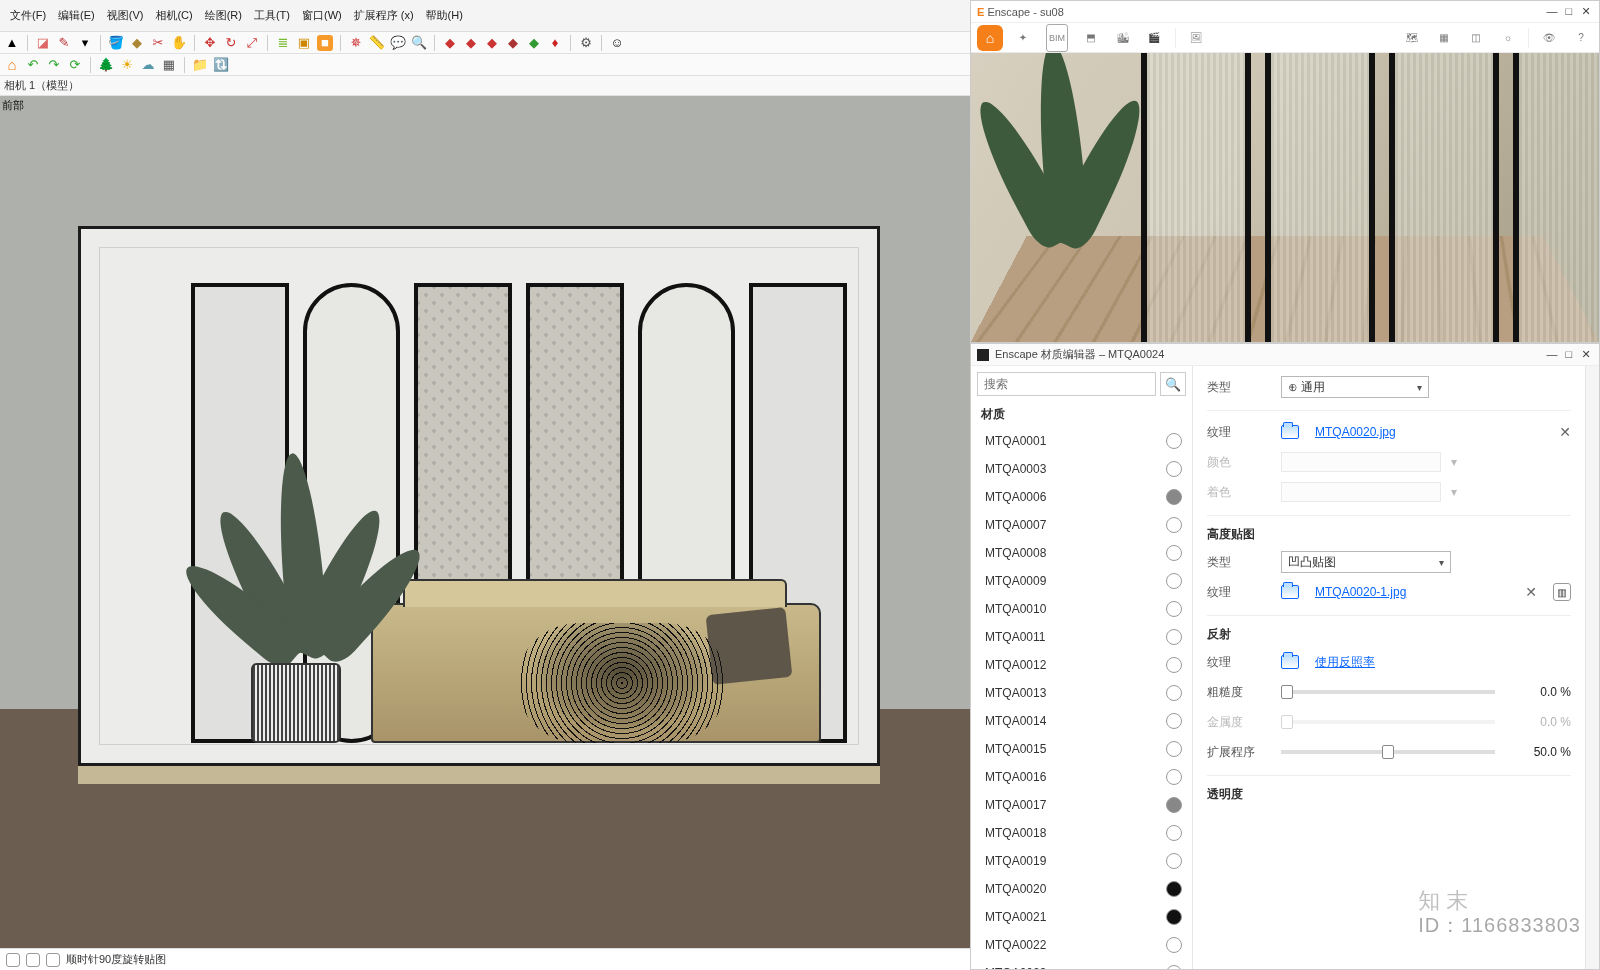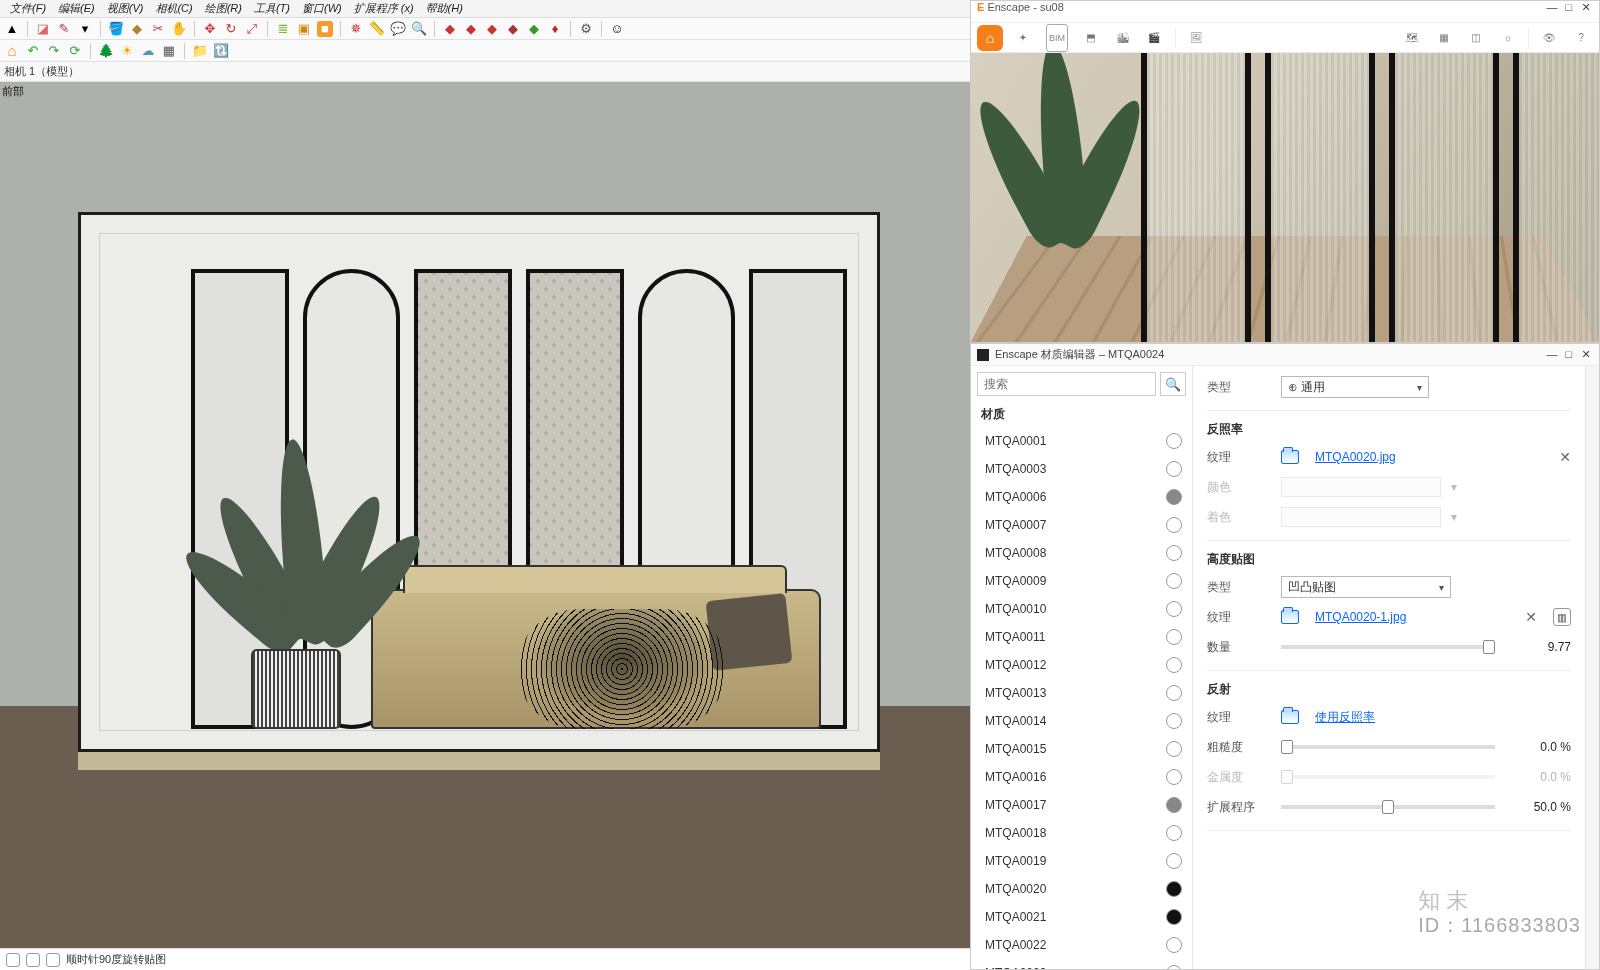--- a/index.html
+++ b/index.html
@@ -1,21 +1,21 @@
 <!DOCTYPE html>
 <html><head>
 <meta charset="utf-8">
 <style>
 * { box-sizing: border-box; margin: 0; padding: 0; font-family: "Microsoft YaHei", Arial, sans-serif; }
 body { width: 1600px; height: 970px; background: #f0f0f0; overflow: hidden; position: relative; }
 
 
 .su-window { position: absolute; left: 0; top: 0; width: 970px; height: 970px; background: #fff; display: flex; flex-direction: column; }
 
-.menu-bar { height: 18px; background: #f4f4f4; display: flex; align-items: center; font-size: 11px; color: #222; padding: 0 4px; border-bottom: 1px solid #ddd; font-style: italic; }
+.menu-bar { height: 32px; background: #f4f4f4; display: flex; align-items: center; font-size: 11px; color: #222; padding: 0 4px; border-bottom: 1px solid #ddd; }
 .menu-bar .menu-item { padding: 0 6px; cursor: default; }
 
 .toolbar { height: 22px; background: #fafafa; display: flex; align-items: center; gap: 5px; padding: 2px 4px; border-bottom: 1px solid #e0e0e0; }
 .toolbar .tb-icon { width: 16px; height: 16px; display: flex; align-items: center; justify-content: center; font-size: 13px; }
 
 .tb-sep { width: 1px; height: 16px; background: #ccc; margin: 0 2px; }
 
 .context-bar { height: 20px; background: #f8f8f8; border-bottom: 1px solid #e0e0e0; font-size: 11px; color: #333; display: flex; align-items: center; padding: 0 4px; }
 
 .viewport { flex: 1; position: relative; background: linear-gradient(#aeb0ab 0%, #aeb0ab 72%, #6b5d4f 72%, #6b5d4f 100%); overflow: hidden; }
@@ -54,21 +54,21 @@
 
 .wire-chair { position: absolute; right: 150px; bottom: 20px; width: 210px; height: 120px;
   background:
    radial-gradient(ellipse at 50% 40%, rgba(0,0,0,.55), rgba(0,0,0,.15) 50%, transparent 60%),
    repeating-radial-gradient(circle at 50% 50%, #111 0 1px, transparent 1px 5px);
   border-radius: 50%/85%;
 }
 
 
 .ens-window { position: absolute; right: 0; top: 0; width: 630px; height: 343px; background: #fff; border: 1px solid #ccc; display: flex; flex-direction: column; }
-.ens-title { height: 22px; background: #fff; display: flex; align-items: flex-start; justify-content: space-between; padding: 0 6px; font-size: 11px; color: #555; border-bottom: 1px solid #eee; }
+.ens-title { height: 22px; background: #fff; display: flex; align-items: center; justify-content: space-between; padding: 0 6px; font-size: 11px; color: #555; border-bottom: 1px solid #eee; }
 .title-ctrls span { display: inline-block; width: 14px; text-align: center; color: #444; }
 .ens-toolbar { height: 30px; background: #fff; border-bottom: 1px solid #eaeaea; display: flex; align-items: center; gap: 8px; padding: 0 6px; font-size: 10px; color: #666; }
 .ens-home { width: 26px; height: 26px; background: #f5801a; border-radius: 6px; display: flex; align-items: center; justify-content: center; color: #fff; font-size: 14px; }
 .ens-tool { width: 24px; height: 24px; display: flex; align-items: center; justify-content: center; color: #777; border-radius: 4px; }
 .ens-label-sm { font-size: 9px; color: #888; display: flex; flex-direction: column; align-items: center; width: 28px; }
 
 .ens-view { flex: 1; position: relative; overflow: hidden;
   background: linear-gradient(120deg, #d7cfbf 0%, #cdc5b2 40%, #a09880 100%); }
 .ens-floor { position: absolute; left: 0; right: 0; bottom: 0; height: 58%;
   background: repeating-linear-gradient(100deg, #b89f82 0 34px, #a8906f 34px 38px); transform-origin: bottom center; transform: perspective(500px) rotateX(40deg); }
@@ -380,21 +380,20 @@
     <div class="mat-right">
       <div class="prop-row">
         <span class="prop-label">类型</span>
         <div class="prop-select" style="width:148px">
           <span>⊕ <span>通用</span></span>
             <span class="caret">▾</span>
         </div>
       </div>
 
       <div class="section-sep"></div>
-      <div class="mat-heading" style="padding-left:0">反照率</div>
 
       <div class="prop-row">
         <span class="prop-label">纹理</span>
         <span class="folder"></span>
         <span class="link">MTQA0020.jpg</span>
         <span class="clear-x">✕</span>
       </div>
       <div class="prop-row">
         <span class="prop-label disabled">颜色</span>
         <div class="prop-color-box" style="opacity:.4"></div>
@@ -414,29 +413,20 @@
             <span>凹凸贴图</span>
             <span class="caret">▾</span>
           </div>
       </div>
       <div class="prop-row">
         <span class="prop-label">纹理</span>
         <span class="folder"></span>
         <span class="link">MTQA0020-1.jpg</span>
         <span class="clear-x">✕</span>
         <span class="chip-btn">▥</span>
-      </div>
-      <div class="prop-row">
-        <span class="prop-label">数量</span>
-        <div class="prop-slider">
-            <div class="slider-track">
-              <div class="slider-thumb" style="left:calc(100% - 12px)"></div>
-            </div>
-            <span class="slider-val">9.77</span>
-          </div>
       </div>
 
       <div class="section-sep"></div>
       <div class="mat-heading" style="padding-left:0">反射</div>
       <div class="prop-row">
         <span class="prop-label">纹理</span>
         <span class="folder"></span>
         <span class="link">使用反照率</span>
       </div>
       <div class="prop-row">
@@ -461,20 +451,21 @@
         <span class="prop-label">扩展程序</span>
         <div class="prop-slider">
             <div class="slider-track">
               <div class="slider-thumb" style="left:calc(50% - 6px)"></div>
             </div>
             <span class="slider-val">50.0  %</span>
           </div>
       </div>
 
       <div class="section-sep"></div>
+      <div class="mat-heading" style="padding-left:0">透明度</div>
     </div>
 
     <div class="scrollbar-stub"></div>
   </div>
 
   <div class="wm">
     <small>知末</small>
     <span>ID：1166833803</span>
   </div>
 </div>

